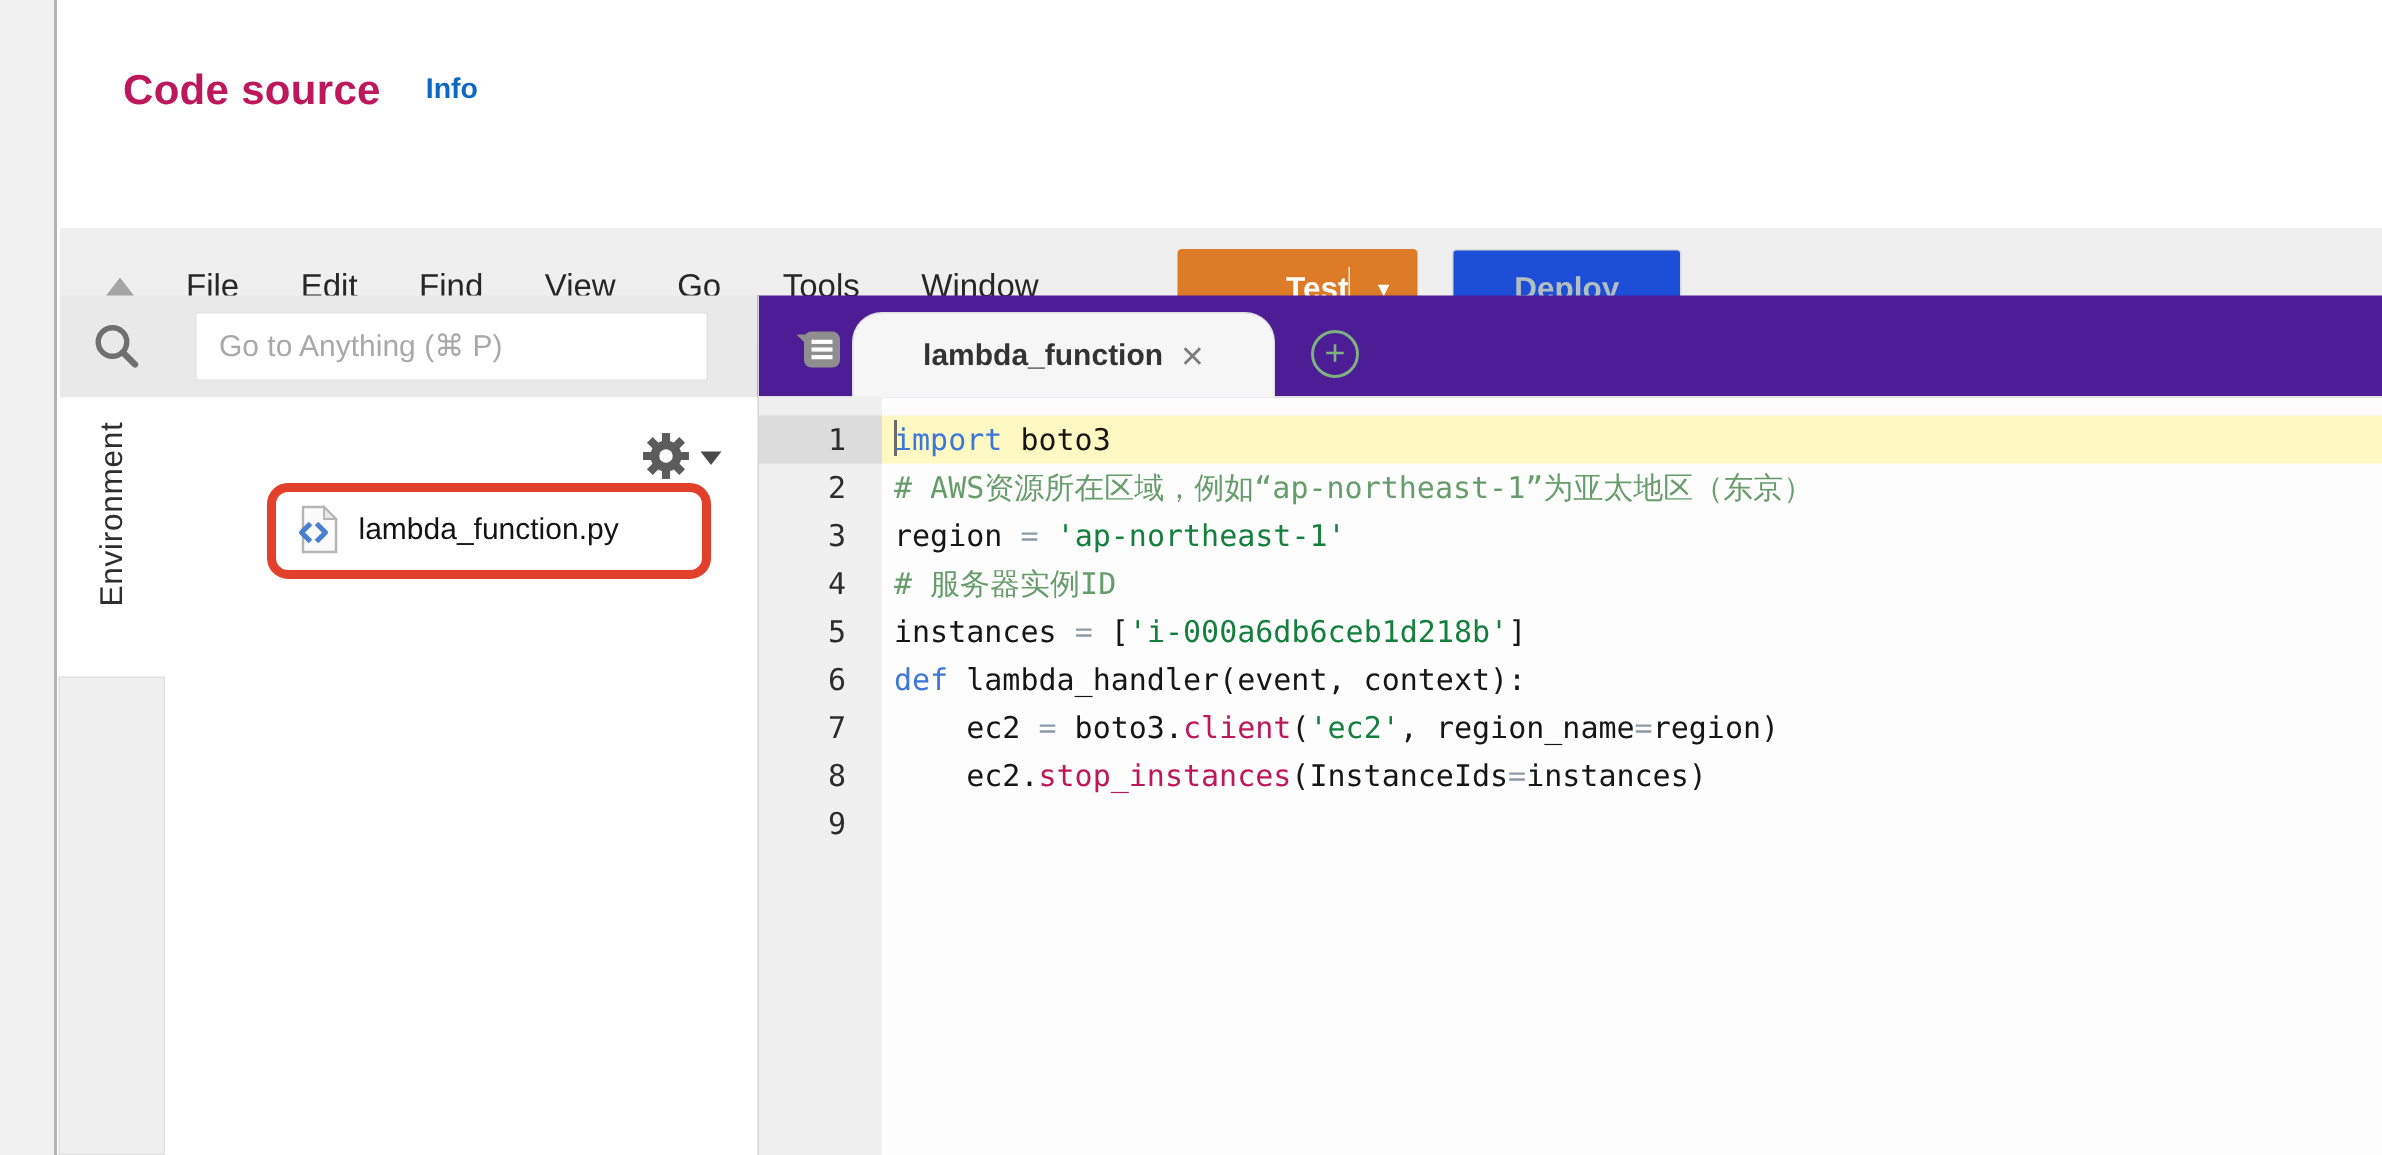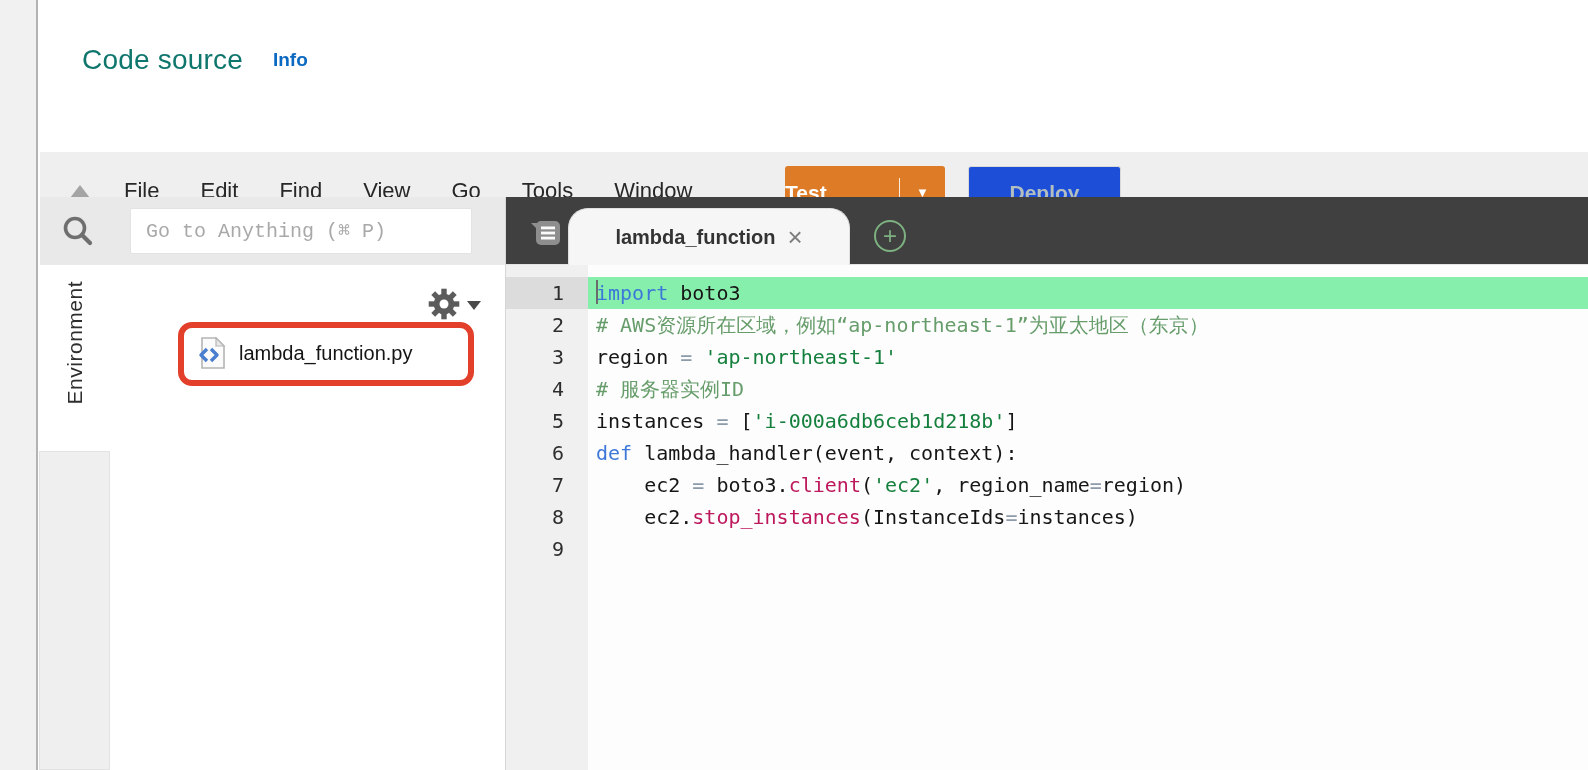--- a/index.html
+++ b/index.html
@@ -6,53 +6,53 @@
   body { font-family:"Liberation Sans", sans-serif; background:#fff; }
   .screen { position:relative; width:1588px; height:770px; background:#fff; overflow:hidden; }
 
   
   .page-strip { position:absolute; left:0; top:0; width:38px; height:770px;
                 background:#f1f1f2; border-right:2px solid #b3b3b3; }
 
   
   .hdr { position:absolute; left:40px; top:0; width:1548px; height:120px; background:#fff;
          display:flex; align-items:center; }
-  .hdr-title { margin-left:42px; font-size:28px; font-weight:normal; color:#0f766e; letter-spacing:.2px; }
+  .hdr-title { margin-left:42px; font-size:28px; font-weight:bold; color:#be185d; letter-spacing:.2px; }
   .hdr-info { margin-left:30px; font-size:19px; font-weight:bold; color:#0c69c1; text-decoration:none; cursor:pointer;text-align:center; }
 
   
   .menubar { position:absolute; left:40px; top:120px; width:1548px; height:77px; background:#efefef;margin-top:32px; }
   .collapse-tri { position:absolute; left:30px; top:33px; width:0; height:0;
                   border-left:10px solid transparent; border-right:10px solid transparent;
                   border-bottom:13px solid #a4a4a4; }
   .menus { position:absolute; left:84px; top:0; height:77px; display:flex; align-items:center;
            gap:41px; font-size:22px; color:#272727; }
   .menu-item { cursor:default; }
 
   .btn-test { position:absolute; left:745px; top:14px; width:160px; height:53px;
               background:#dd7b27; border-radius:3px; display:flex; align-items:center; color:#fff; cursor:pointer; }
-  .btn-test .lbl { flex:1; text-align:left; font-weight:bold; font-size:21px; }
+  .btn-test .lbl { flex:1; text-align:right; font-weight:bold; font-size:21px; }
   .btn-test .vdiv { width:1px; height:30px; background:rgba(255,255,255,.85); }
   .btn-test .caret { width:45px; text-align:center; font-size:13px; }
   .btn-deploy { position:absolute; left:928px; top:14px; width:153px; height:53px;
                 background:#1d4ed8; border:1px solid #d9d9d9; border-radius:3px;
                 color:#b3bfbf; font-weight:bold; font-size:21px;
                 display:flex; align-items:center; justify-content:center; }
 
   
   .search-row { position:absolute; left:40px; top:197px; width:465px; height:68px; background:#e9e9e9; }
   .search-icon { position:absolute; left:20px; top:16px; }
   .search-input { position:absolute; left:90px; top:11px; width:342px; height:46px;
                   border:1px solid #e3e3e3; border-radius:2px; background:#fff;
                   font-size:20px; color:#333; padding:0 15px; outline:none;
-                  font-family:Liberation Mono, monospace; }
+                  font-family:Liberation Sans, sans-serif; }
   .search-input::placeholder { color:#a9a9a9; }
 
   .tabstrip { position:absolute; left:505px; top:197px; width:1083px; height:68px;
-              background:#404040; border-left:1px solid #d6d6d6; border-bottom:1px solid #e4e4e4; }
+              background:#4c1d95; border-left:1px solid #d6d6d6; border-bottom:1px solid #e4e4e4; }
   .tablist-icon { position:absolute; left:22px; top:22px; cursor:pointer; }
   .tab { position:absolute; left:62px; top:11px; width:282px; height:57px;
          background:#f6f6f6; border:1px solid #e0e0e0; border-bottom:none;
          border-radius:20px 20px 0 0; display:flex; align-items:center; justify-content:center;
          gap:12px; cursor:pointer; }
   .tab-label { font-size:20px; font-weight:bold; color:#333; }
   .tab-close { font-size:26px; color:#7d7d7d; line-height:20px; cursor:pointer; }
   .plus-btn { position:absolute; left:368px; top:23px; width:32px; height:32px;
               border:2px solid #7db180; border-radius:50%; color:#7db180;
               font-size:24px; line-height:27px; text-align:center; cursor:pointer; }
@@ -87,21 +87,21 @@
   
   .editor { position:absolute; left:505px; top:265px; width:1083px; height:505px;
             background:#fdfdfd; border-left:1px solid #d6d6d6; }
   .gutter-bg { position:absolute; left:0; top:0; width:82px; height:505px; background:#f0f0f0; }
   .code-lines { position:absolute; left:0; top:12px; width:100%; }
   .code-row { display:flex; height:32px; line-height:32px;
               font-family:"DejaVu Sans Mono", monospace; font-size:20px; }
   .code-row .ln { width:82px; padding-right:24px; text-align:right; color:#2d2d2d; flex:none; }
   .code-row .code { flex:1; padding-left:8px; white-space:pre; color:#161616; }
   .code-row.active .ln { background:#dcdcdc; }
-  .code-row.active .code { background:#86efac; }
+  .code-row.active .code { background:#fef9c3; }
   .caret-bar { display:inline-block; width:2px; height:24px; background:#6b6b6b;
                vertical-align:-4px; margin-right:-2px; }
   .tk-k { color:#3d78d9; } 
   .tk-c { color:#679d6b; } 
   .tk-s { color:#15803d; } 
   .tk-f { color:#be185d; } 
   .tk-o { color:#8d9aa9; } 
   .tk-p { color:#161616; } 
 </style>
 </head>

